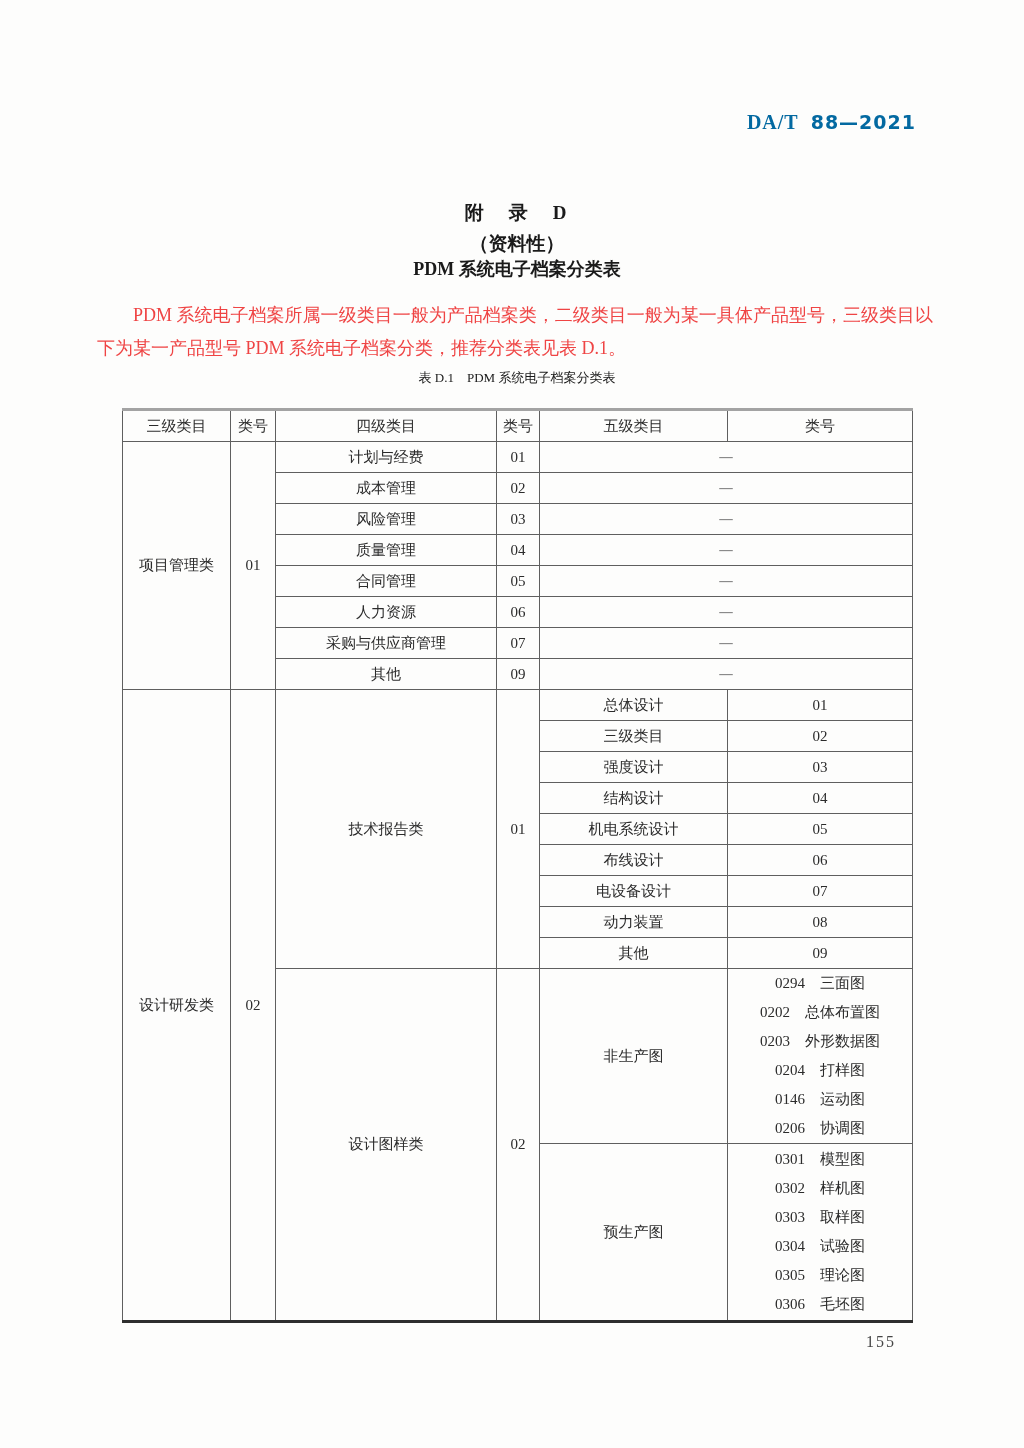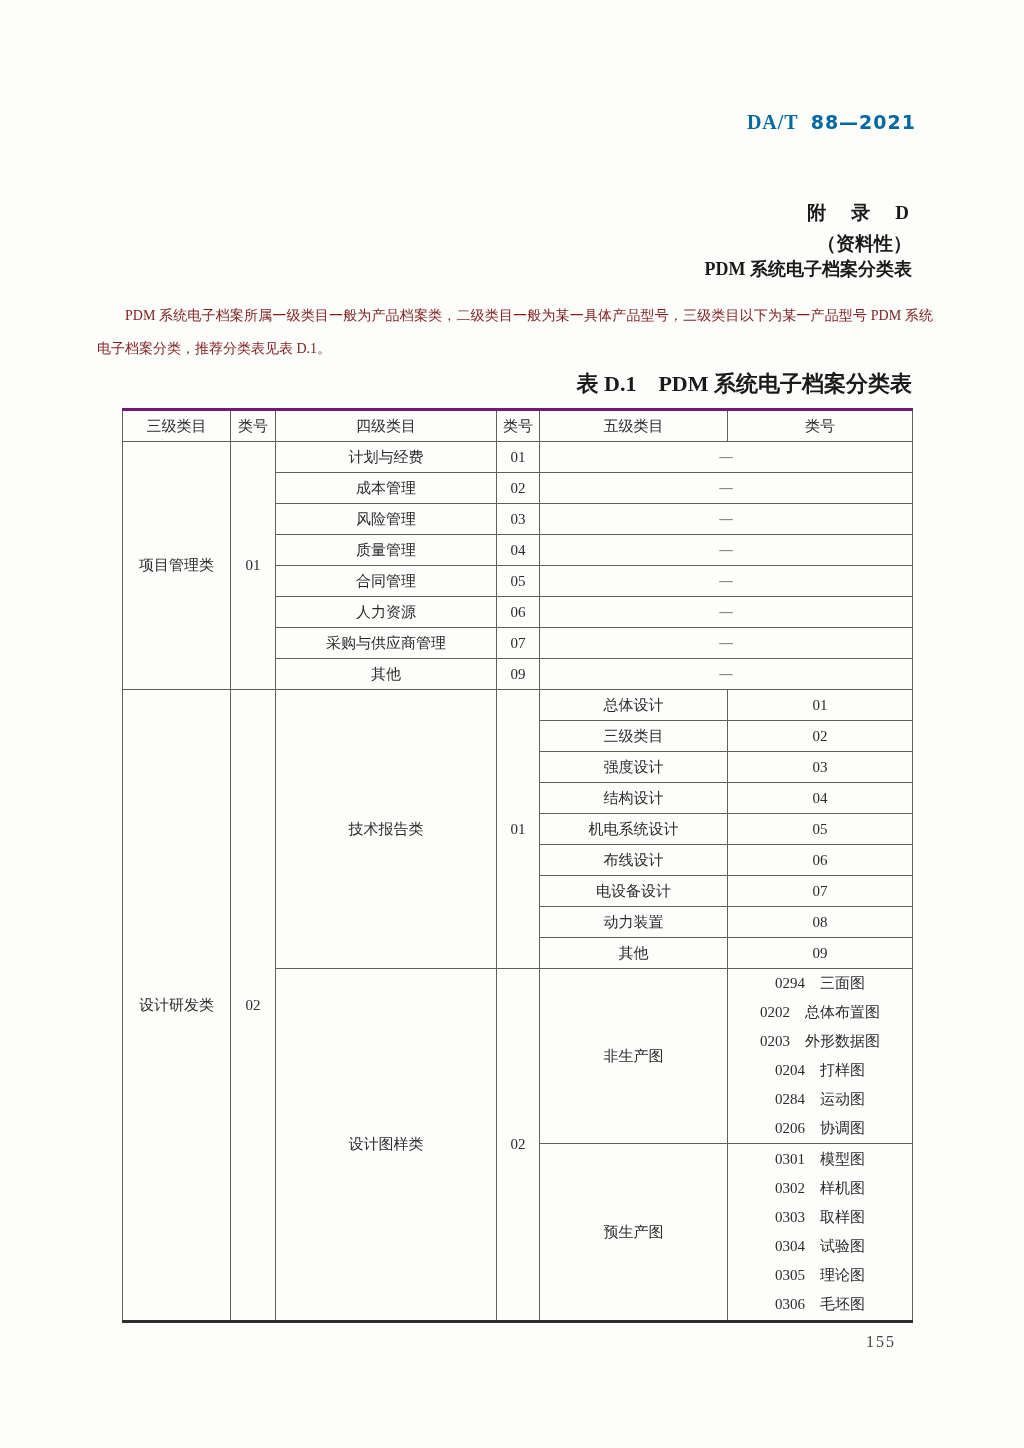--- a/index.html
+++ b/index.html
@@ -11,35 +11,35 @@
     position:relative;
     overflow:hidden;
   }
   .doc-number {
     position:absolute; top:111px; right:108px;
     font-size:20px; letter-spacing:1px; color:#0369a1;
     white-space:nowrap;
   }
   .doc-prefix { font-weight:bold; font-family:"Liberation Serif","DejaVu Serif",serif; }
   .doc-suffix { font-family:"DejaVu Sans","Liberation Sans",sans-serif; font-weight:600; font-size:19px; }
-  .centered-block { position:absolute; left:122px; width:790px; text-align:right; color:#1a1a1a; }
+  .centered-block { position:absolute; left:122px; width:790px; text-align:center; color:#1a1a1a; }
   .t1 { top:200px; font-size:19px; font-weight:bold; letter-spacing:3px; }
   .t2 { top:231px; font-size:19px; font-weight:bold; }
   .t3 { top:257px; font-size:18px; font-weight:bold; }
   .para {
     position:absolute; left:97px; top:299px; width:836px;
-    font-size:14px; line-height:33px; text-align:justify;
-    text-indent:2em; color:#7f1d1d;
-  }
-  .caption { top:369px; font-size:22px; font-weight:bold; }
+    font-size:18px; line-height:33px; text-align:justify;
+    text-indent:2em; color:#ef4444;
+  }
+  .caption { top:369px; font-size:13px; font-weight:normal; }
   table.cls {
     position:absolute; left:122px; top:408px; width:790px;
     border-collapse:collapse; table-layout:fixed;
     font-size:15px; color:#2b2b2b;
-    border-top:3px solid #701a75;
+    border-top:3px solid #a3a3a3;
     border-bottom:3px solid #2e2e2e;
     padding-left:36px;
   }
   table.cls td, table.cls th {
     border:1px solid #5f5f5f;
     vertical-align:middle;
     text-align:center;
     font-weight:normal;
     padding:0;
     overflow:hidden;
@@ -176,21 +176,21 @@
 
     <tr class="bigA">
       <td rowspan="2" class="lft">设计图样类</td>
       <td rowspan="2">02</td>
       <td class="lft">非生产图</td>
       <td class="codes">
         <div class="ln"><span>0294</span><span class="nm">三面图</span></div>
         <div class="ln"><span>0202</span><span class="nm">总体布置图</span></div>
         <div class="ln"><span>0203</span><span class="nm">外形数据图</span></div>
         <div class="ln"><span>0204</span><span class="nm">打样图</span></div>
-        <div class="ln"><span>0284</span><span class="nm">运动图</span></div>
+        <div class="ln"><span>0146</span><span class="nm">运动图</span></div>
         <div class="ln"><span>0206</span><span class="nm">协调图</span></div>
       </td>
     </tr>
     <tr class="bigB">
       <td class="lft">预生产图</td>
       <td class="codes">
         <div class="ln"><span>0301</span><span class="nm">模型图</span></div>
         <div class="ln"><span>0302</span><span class="nm">样机图</span></div>
         <div class="ln"><span>0303</span><span class="nm">取样图</span></div>
         <div class="ln"><span>0304</span><span class="nm">试验图</span></div>

